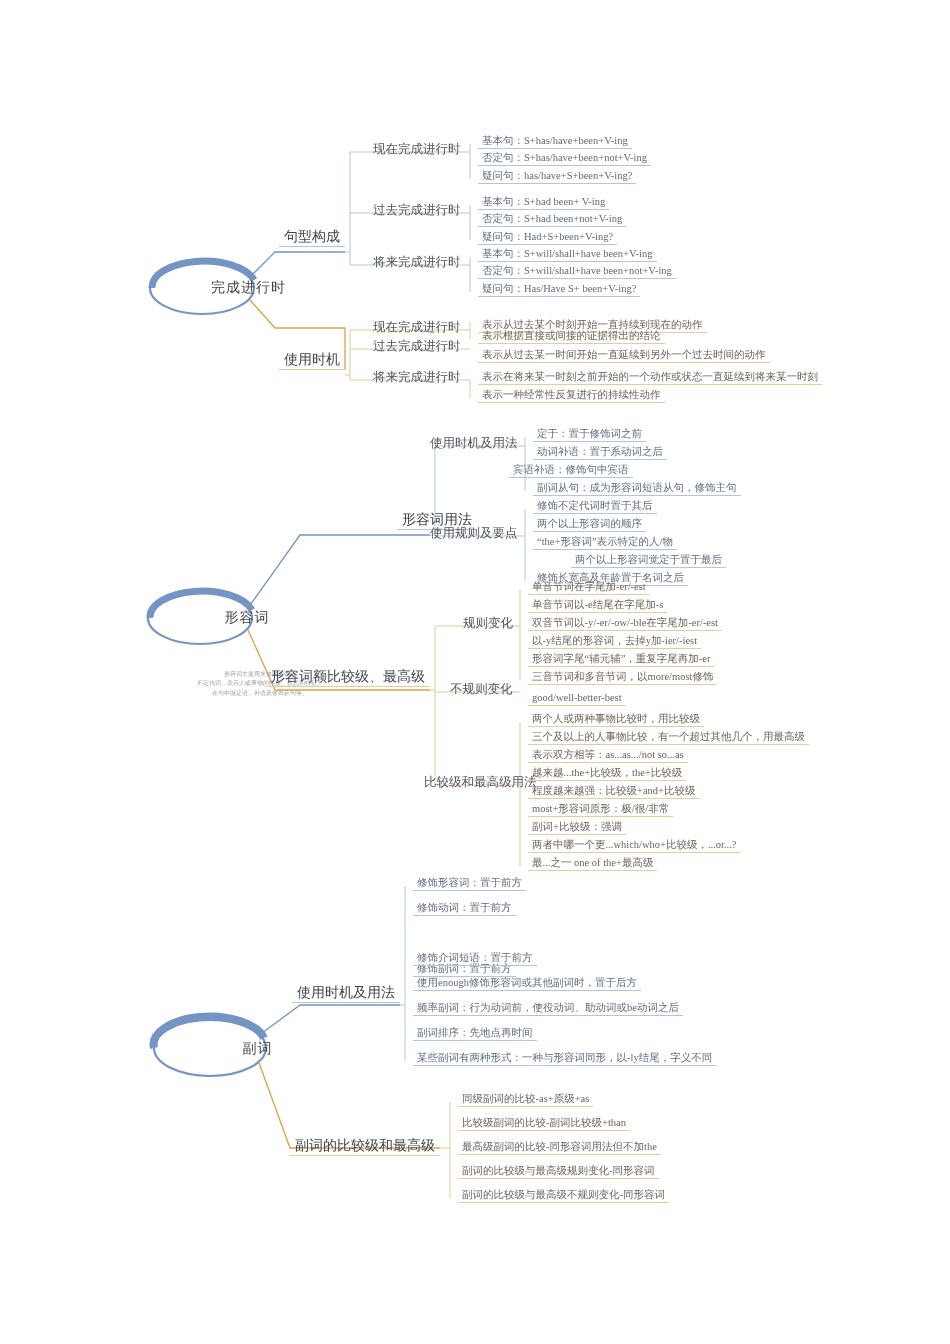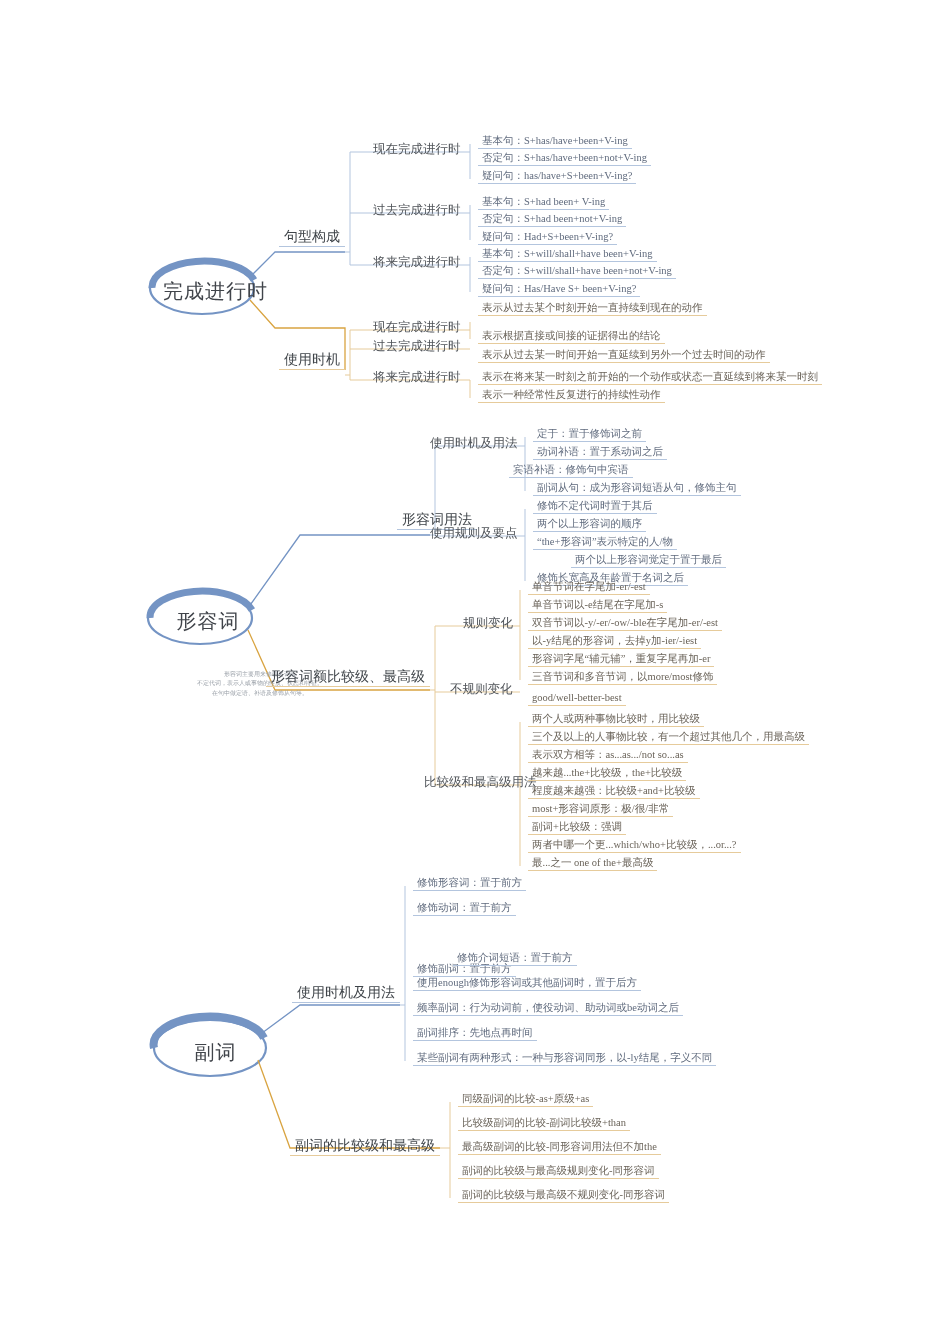--- a/index.html
+++ b/index.html
@@ -42,23 +42,24 @@
     font-size: 12.5px;
     color: #4f5358;
     padding: 0 4px 2px 4px;
   }
   .branch-label {
     font-size: 14px;
     color: #3f4449;
     padding: 0 5px 2px 5px;
   }
   .root-label {
-    font-size: 20px;
+    font-size: 14px;
     color: #40444a;
     letter-spacing: 1px;
+    margin-left: 48px;
   }
   .desc-block {
     position: absolute;
     font-size: 6px;
     color: #9aa0a8;
     text-align: center;
     line-height: 1.55;
     width: 180px;
   }
 </style>
@@ -133,21 +134,21 @@
       <div class="node mid" style="top: 204px; left: 369px;">过去完成进行时</div>
       <div class="node leaf blue" style="top: 196px; border-bottom: 1px solid rgb(179, 197, 222); left: 478px;">基本句：S+had been+ V-ing</div>
       <div class="node leaf blue" style="top: 213px; border-bottom: 1px solid rgb(179, 197, 222); left: 478px;">否定句：S+had been+not+V-ing</div>
       <div class="node leaf blue" style="top: 231px; border-bottom: 1px solid rgb(179, 197, 222); left: 478px;">疑问句：Had+S+been+V-ing?</div>
       <div class="node mid" style="top: 256px; left: 369px;">将来完成进行时</div>
       <div class="node leaf blue" style="top: 248px; border-bottom: 1px solid rgb(179, 197, 222); left: 478px;">基本句：S+will/shall+have been+V-ing</div>
       <div class="node leaf blue" style="top: 265px; border-bottom: 1px solid rgb(179, 197, 222); left: 478px;">否定句：S+will/shall+have been+not+V-ing</div>
       <div class="node leaf blue" style="top: 283px; border-bottom: 1px solid rgb(179, 197, 222); left: 478px;">疑问句：Has/Have S+ been+V-ing?</div>
       <div class="node branch-label" style="top: 352px; border-bottom: 1px solid rgb(230, 203, 155); left: 279px;">使用时机</div>
       <div class="node mid" style="top: 321px; left: 369px;">现在完成进行时</div>
-      <div class="node leaf gold" style="top: 302px; border-bottom: 1px solid rgb(230, 203, 155); left: 478px;">表示从过去某个时刻开始一直持续到现在的动作</div>
+      <div class="node leaf gold" style="top: 319px; border-bottom: 1px solid rgb(230, 203, 155); left: 478px;">表示从过去某个时刻开始一直持续到现在的动作</div>
       <div class="node leaf gold" style="top: 330px; border-bottom: 1px solid rgb(230, 203, 155); left: 478px;">表示根据直接或间接的证据得出的结论</div>
       <div class="node mid" style="top: 340px; left: 369px;">过去完成进行时</div>
       <div class="node leaf gold" style="top: 349px; border-bottom: 1px solid rgb(230, 203, 155); left: 478px;">表示从过去某一时间开始一直延续到另外一个过去时间的动作</div>
       <div class="node mid" style="top: 371px; left: 369px;">将来完成进行时</div>
       <div class="node leaf gold" style="top: 371px; border-bottom: 1px solid rgb(230, 203, 155); left: 478px;">表示在将来某一时刻之前开始的一个动作或状态一直延续到将来某一时刻</div>
       <div class="node leaf gold" style="top: 389px; border-bottom: 1px solid rgb(230, 203, 155); left: 478px;">表示一种经常性反复进行的持续性动作</div>
       <div class="node root-label" style="top: 610px; left: 176.5px;">形容词</div>
       <div class="desc-block" style="left: 170px; top: 670px;">
         <div>形容词主要用来修饰名词或</div>
         <div>不定代词，表示人或事物的性质、状态和特征。</div>
@@ -183,21 +184,21 @@
       <div class="node leaf gold" style="top: 785px; border-bottom: 1px solid rgb(230, 203, 155); left: 528px;">程度越来越强：比较级+and+比较级</div>
       <div class="node leaf gold" style="top: 803px; border-bottom: 1px solid rgb(230, 203, 155); left: 528px;">most+形容词原形：极/很/非常</div>
       <div class="node leaf gold" style="top: 821px; border-bottom: 1px solid rgb(230, 203, 155); left: 528px;">副词+比较级：强调</div>
       <div class="node leaf gold" style="top: 839px; border-bottom: 1px solid rgb(230, 203, 155); left: 528px;">两者中哪一个更...which/who+比较级，...or...?</div>
       <div class="node leaf gold" style="top: 857px; border-bottom: 1px solid rgb(230, 203, 155); left: 528px;">最...之一 one of the+最高级</div>
       <div class="node root-label" style="top: 1041px; left: 194.5px;">副词</div>
       <div class="node branch-label" style="top: 985px; border-bottom: 1px solid rgb(179, 197, 222); left: 292px;">使用时机及用法</div>
       <div class="node leaf blue" style="top: 877px; border-bottom: 1px solid rgb(179, 197, 222); left: 413px;">修饰形容词：置于前方</div>
       <div class="node leaf blue" style="top: 902px; border-bottom: 1px solid rgb(179, 197, 222); left: 413px;">修饰动词：置于前方</div>
       <div class="node leaf blue" style="top: 927px; border-bottom: 1px solid rgb(179, 197, 222); left: 413px; margin-top: 36px;">修饰副词：置于前方</div>
-      <div class="node leaf blue" style="top: 952px; border-bottom: 1px solid rgb(179, 197, 222); left: 413px; margin-left: 40px;">修饰介词短语：置于前方</div>
+      <div class="node leaf blue" style="top: 952px; border-bottom: 1px solid rgb(179, 197, 222); left: 413px;">修饰介词短语：置于前方</div>
       <div class="node leaf blue" style="top: 977px; border-bottom: 1px solid rgb(179, 197, 222); left: 413px;">使用enough修饰形容词或其他副词时，置于后方</div>
       <div class="node leaf blue" style="top: 1002px; border-bottom: 1px solid rgb(179, 197, 222); left: 413px;">频率副词：行为动词前，使役动词、助动词或be动词之后</div>
       <div class="node leaf blue" style="top: 1027px; border-bottom: 1px solid rgb(179, 197, 222); left: 413px;">副词排序：先地点再时间</div>
       <div class="node leaf blue" style="top: 1052px; border-bottom: 1px solid rgb(179, 197, 222); left: 413px;">某些副词有两种形式：一种与形容词同形，以-ly结尾，字义不同</div>
       <div class="node branch-label" style="top: 1138px; border-bottom: 1px solid rgb(230, 203, 155); left: 290px;">副词的比较级和最高级</div>
       <div class="node leaf gold" style="top: 1093px; border-bottom: 1px solid rgb(230, 203, 155); left: 458px;">同级副词的比较-as+原级+as</div>
       <div class="node leaf gold" style="top: 1117px; border-bottom: 1px solid rgb(230, 203, 155); left: 458px;">比较级副词的比较-副词比较级+than</div>
       <div class="node leaf gold" style="top: 1141px; border-bottom: 1px solid rgb(230, 203, 155); left: 458px;">最高级副词的比较-同形容词用法但不加the</div>
       <div class="node leaf gold" style="top: 1165px; border-bottom: 1px solid rgb(230, 203, 155); left: 458px;">副词的比较级与最高级规则变化-同形容词</div>
       <div class="node leaf gold" style="top: 1189px; border-bottom: 1px solid rgb(230, 203, 155); left: 458px;">副词的比较级与最高级不规则变化-同形容词</div>

